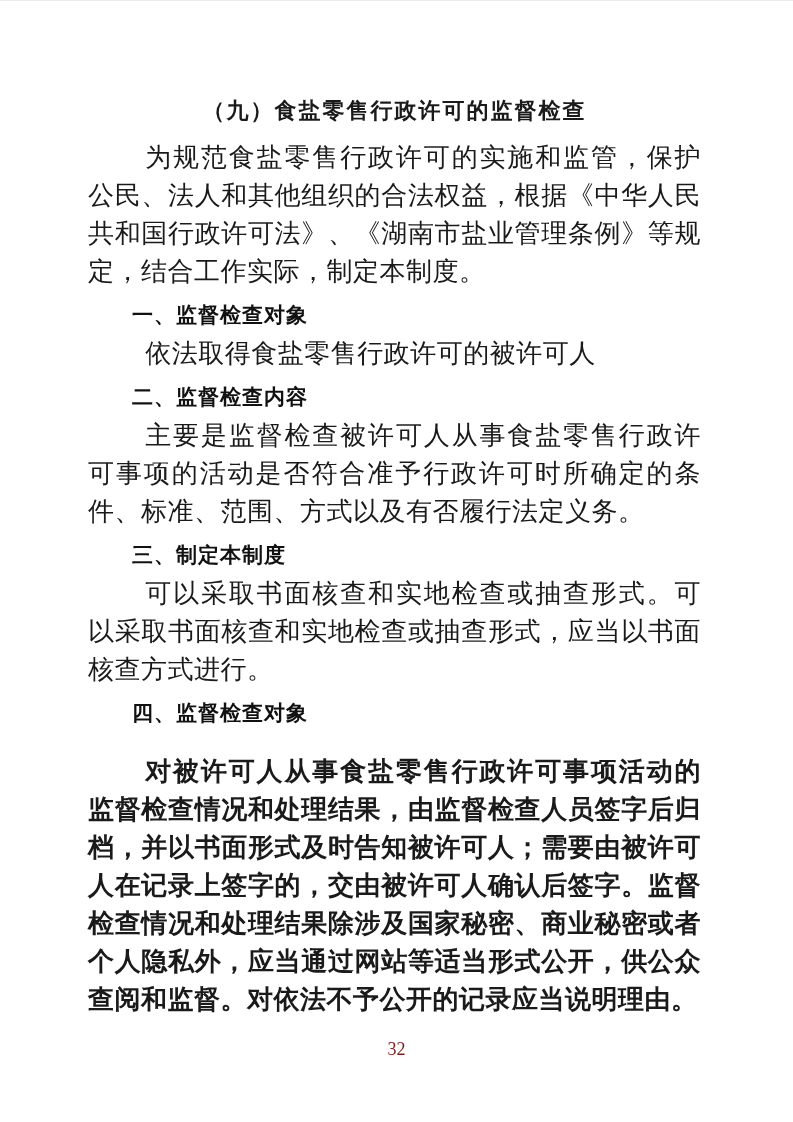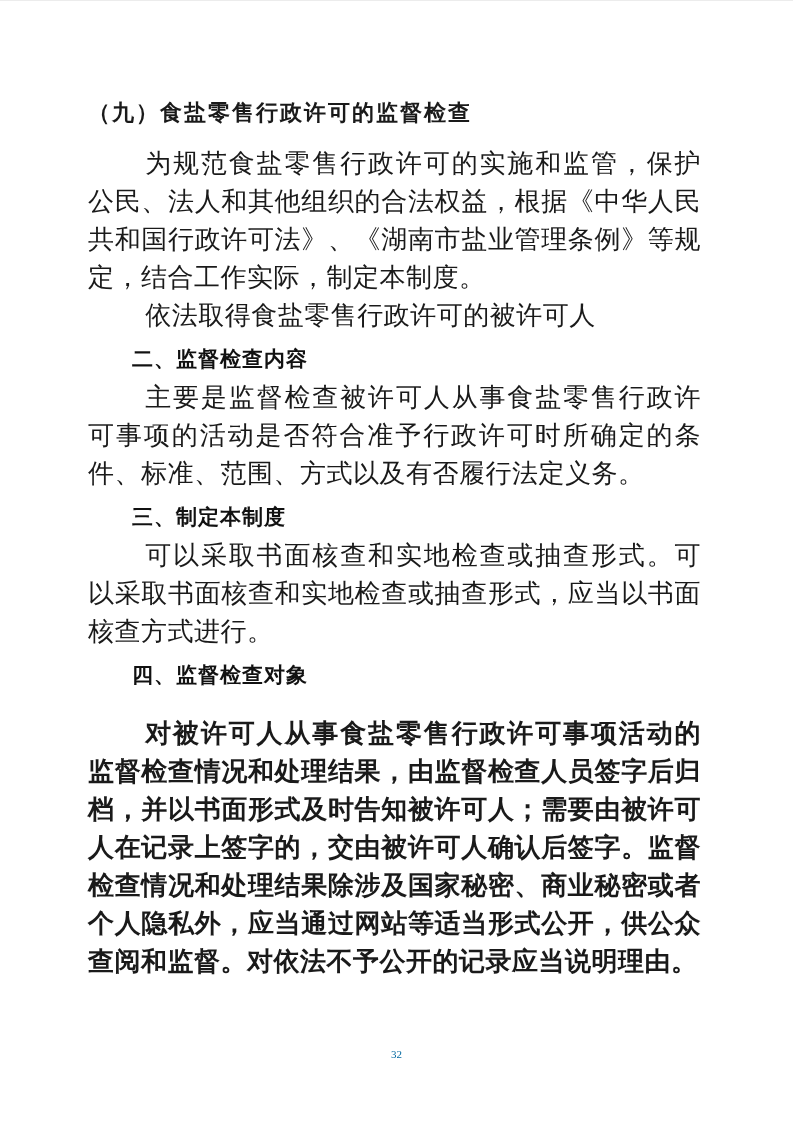--- a/index.html
+++ b/index.html
@@ -12,26 +12,27 @@
     width: 793px;
     height: 1122px;
     background: #ffffff;
     box-sizing: border-box;
     padding: 97px 92px 0 88px;
     color: #1a1a1a;
     border-top: 1px solid #ececec;
     overflow: hidden;
   }
   .doc-title {
-    font-family: Liberation Sans, sans-serif;
+    font-family: Liberation Mono, monospace;
     font-weight: 700;
     font-size: 22px;
     line-height: 30px;
+    text-align: center;
     letter-spacing: 2px;
-    margin: 0 0 17px 0;
+    margin: 0 0 11px 0;
   }
   .body-para {
     font-family: "Liberation Serif", "DejaVu Serif", serif;
     font-size: 26px;
     line-height: 38px;
     letter-spacing: 0.5px;
     text-align: justify;
     text-indent: 2.2em;
     margin: 0;
   }
@@ -49,33 +50,34 @@
     margin: 5px 0 1px 0;
     color: #111111;
   }
   .page-number {
     position: absolute;
     left: 0;
     bottom: 62px;
     width: 100%;
     text-align: center;
     font-family: "Liberation Serif", "DejaVu Serif", serif;
-    font-size: 11px;
-    color: #0369a1;
+    font-size: 18px;
+    color: #7f1d1d;
   }
 </style>
 </head>
 <body>
 
 <div class="page">
 
   <h1 class="doc-title">（九）食盐零售行政许可的监督检查</h1>
 
   <p class="body-para">为规范食盐零售行政许可的实施和监管，保护公民、法人和其他组织的合法权益，根据《中华人民共和国行政许可法》、《湖南市盐业管理条例》等规定，结合工作实际，制定本制度。</p>
 
+  <h2 class="section-heading">一、监督检查对象</h2>
   <p class="body-para">依法取得食盐零售行政许可的被许可人</p>
 
   <h2 class="section-heading">二、监督检查内容</h2>
   <p class="body-para">主要是监督检查被许可人从事食盐零售行政许可事项的活动是否符合准予行政许可时所确定的条件、标准、范围、方式以及有否履行法定义务。</p>
 
   <h2 class="section-heading">三、制定本制度</h2>
   <p class="body-para">可以采取书面核查和实地检查或抽查形式。可以采取书面核查和实地检查或抽查形式，应当以书面核查方式进行。</p>
 
   <h2 class="section-heading">四、监督检查对象</h2>
   <p class="body-para follow">对被许可人从事食盐零售行政许可事项活动的监督检查情况和处理结果，由监督检查人员签字后归档，并以书面形式及时告知被许可人；需要由被许可人在记录上签字的，交由被许可人确认后签字。监督检查情况和处理结果除涉及国家秘密、商业秘密或者个人隐私外，应当通过网站等适当形式公开，供公众查阅和监督。对依法不予公开的记录应当说明理由。</p>

